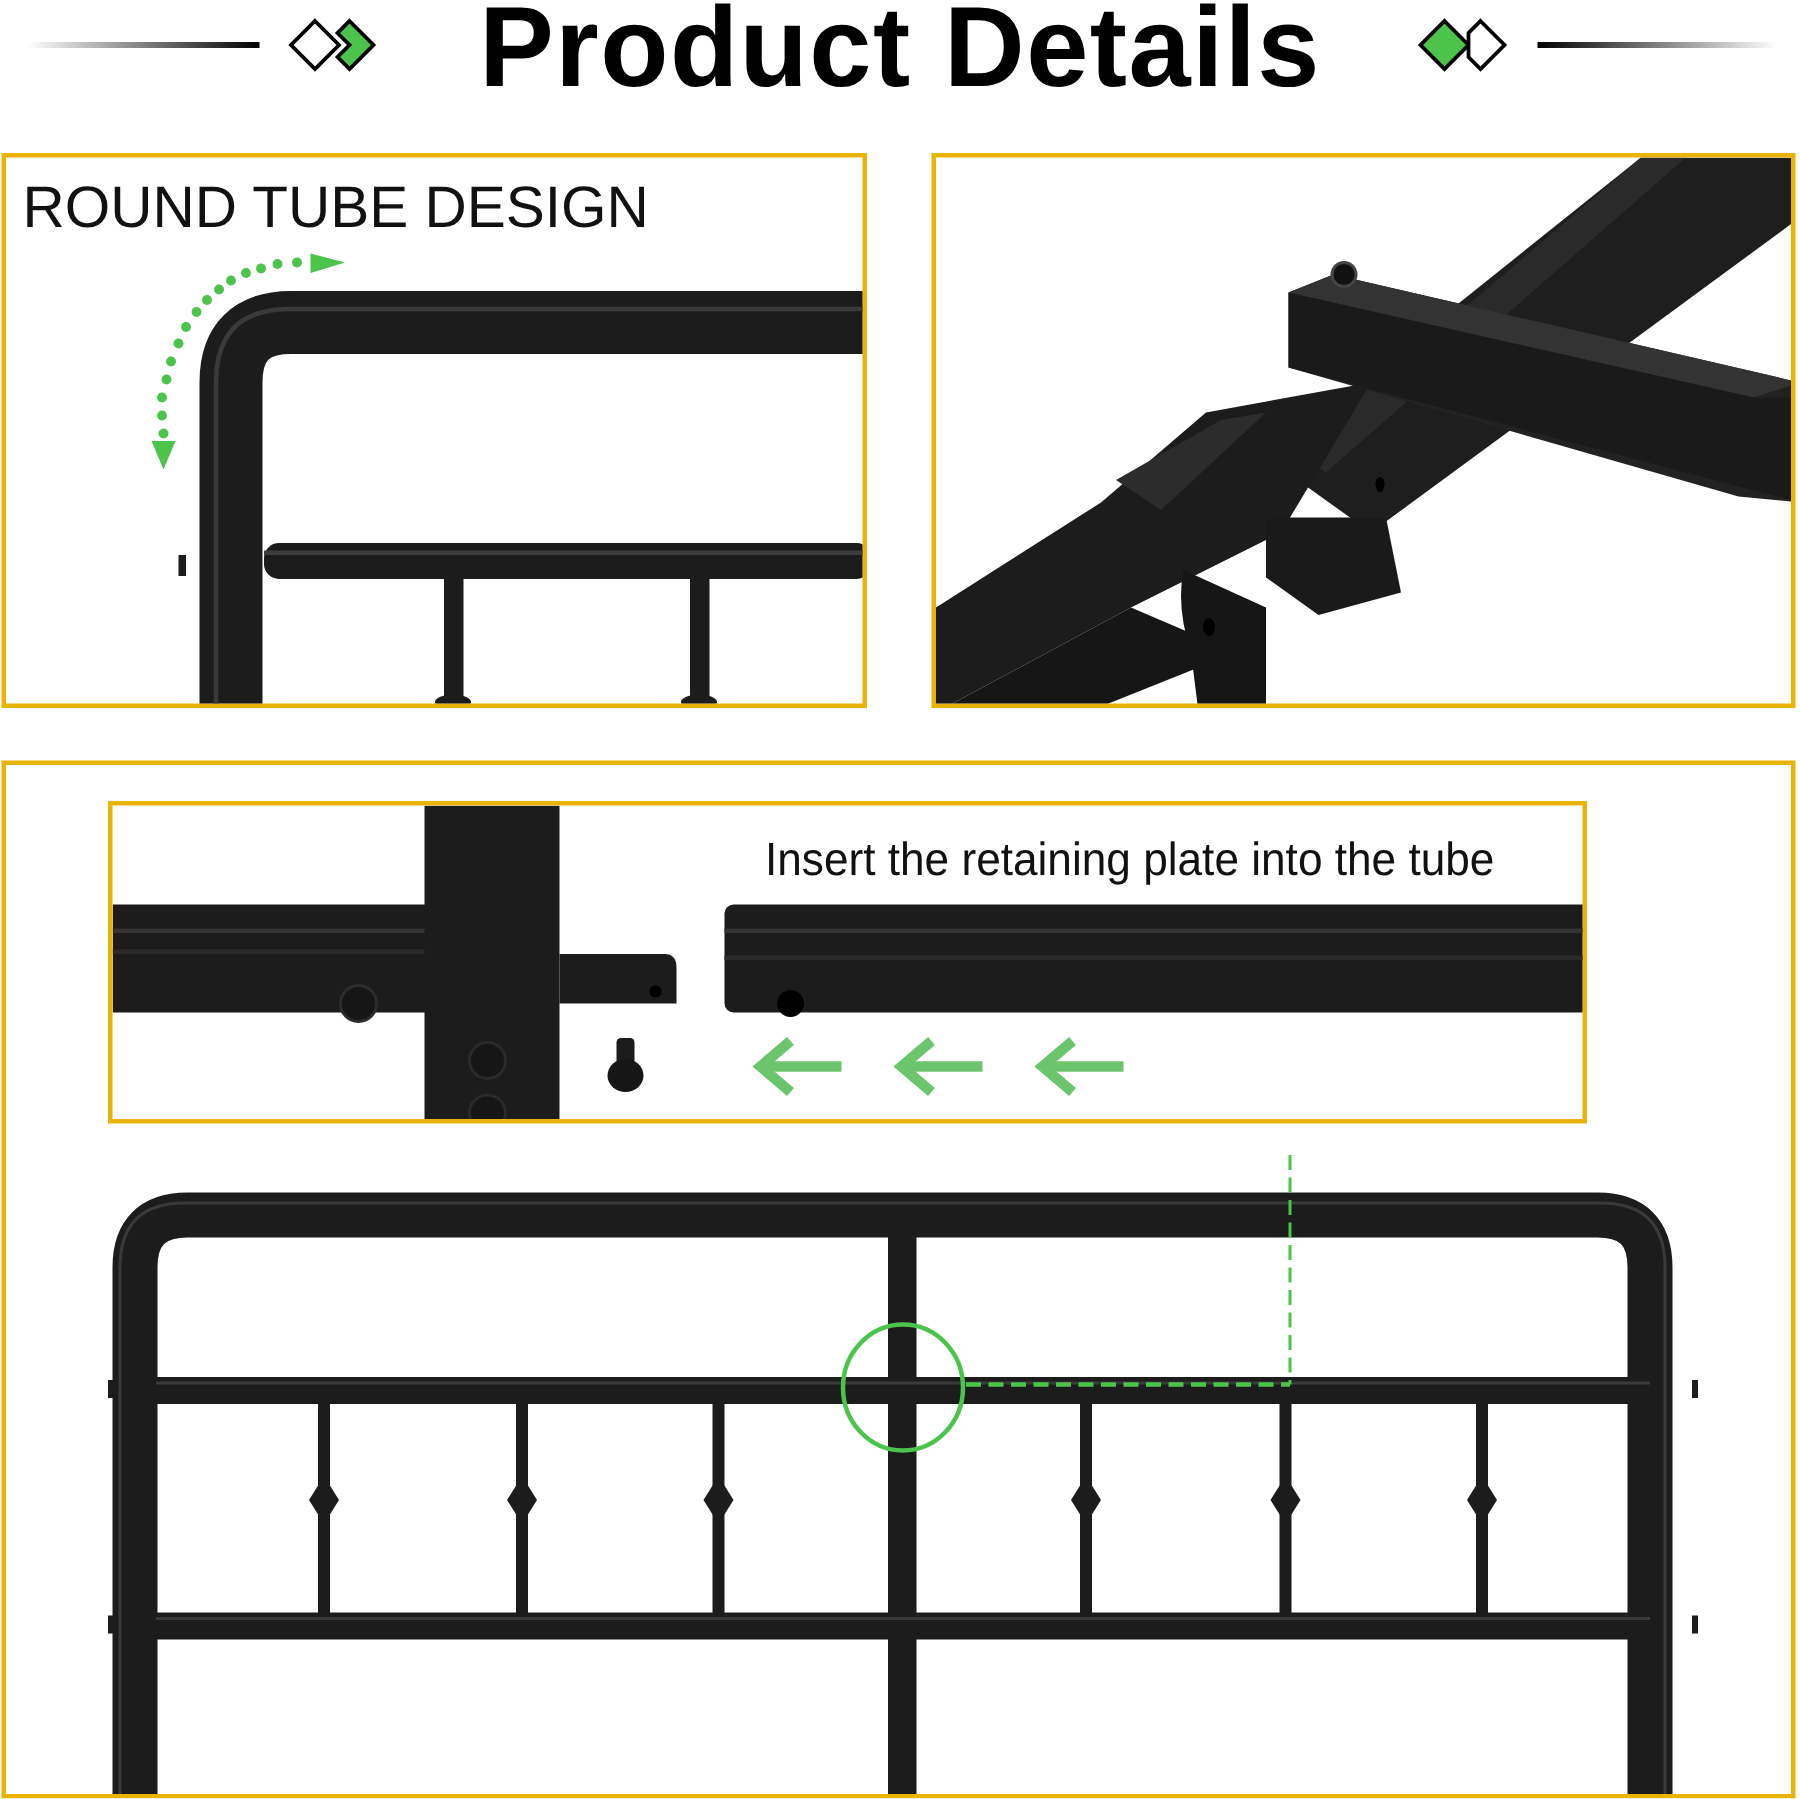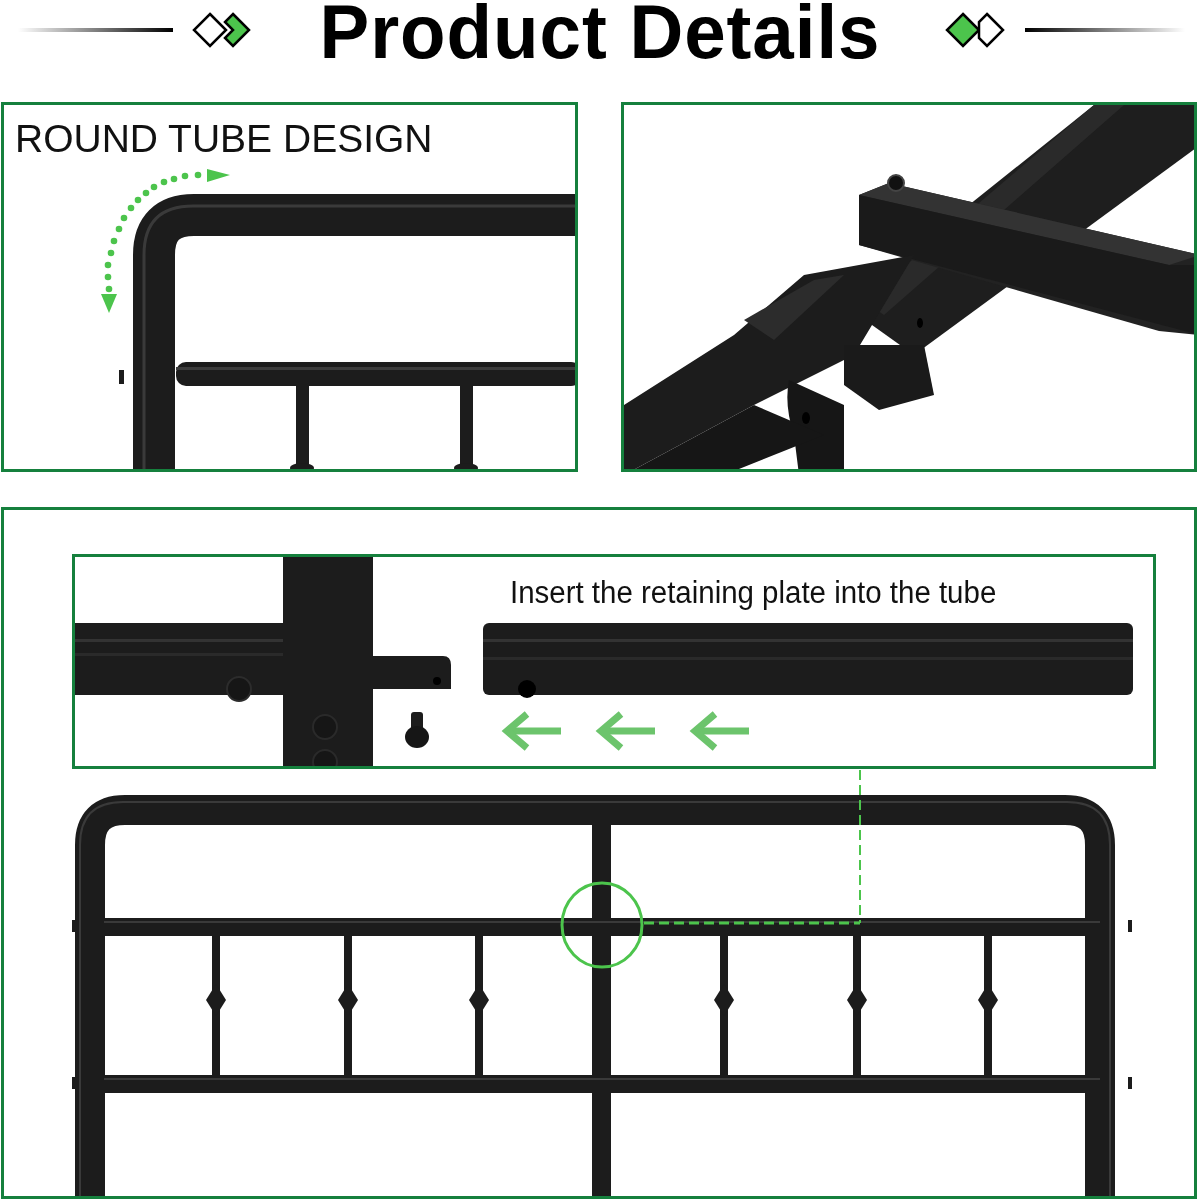--- a/index.html
+++ b/index.html
@@ -1,18 +1,18 @@
 <!DOCTYPE html>
 <html><head>
 <meta charset="utf-8">
 <style>
   html, body { margin:0; padding:0; background:#ffffff; }
   body { width:1200px; height:1199px; position:relative; overflow:hidden; font-family:"Liberation Sans", sans-serif; }
   .header-title { position:absolute; left:0; top:-6px; width:1200px; text-align:center; font-family:"Liberation Sans", sans-serif; font-weight:700; font-size:76px; letter-spacing:1px; color:#000; line-height:76px; transform:scaleX(0.98); }
-  .panel { position:absolute; border:3px solid #15803d; box-sizing:border-box; background:#fff; overflow:hidden; }
+  .panel { position:absolute; border:3px solid #eab308; box-sizing:border-box; background:#fff; overflow:hidden; }
   .panel-label { position:absolute; font-family:"Liberation Sans", sans-serif; color:#111; white-space:nowrap; }
   svg.layer { position:absolute; left:0; top:0; }
 </style>
 </head>
 <body>
 
 <div>
   <svg class="layer" width="1200" height="70">
     <defs>
       <linearGradient id="fadeL" x1="0" x2="1">
@@ -129,21 +129,21 @@
         <polygon points="853,474 863,490 853,506 843,490"></polygon>
       <rect x="980" y="426" width="8" height="140"></rect>
         <polygon points="984,474 994,490 984,506 974,490"></polygon>
     </g>
 
     <ellipse cx="598" cy="415" rx="40" ry="42" fill="none" stroke="#4cc44c" stroke-width="3"></ellipse>
     <line x1="640" y1="413" x2="856" y2="413" stroke="#4cc44c" stroke-width="3" stroke-dasharray="10,5"></line>
     <line x1="856" y1="260" x2="856" y2="413" stroke="#4cc44c" stroke-width="2" stroke-dasharray="10,5"></line>
   </svg>
 
-  <div class="panel" style="left:68px; top:44px; width:1084px; height:215px; border-width:3px;">
+  <div class="panel" style="left:68px; top:24px; width:986px; height:215px; border-width:3px;">
     <svg class="layer" width="1058" height="215">
 
       <rect x="0" y="66" width="210" height="72" fill="#1c1c1c"></rect>
       <rect x="0" y="82" width="210" height="3" fill="#333"></rect>
       <rect x="0" y="96" width="210" height="3" fill="#2a2a2a"></rect>
       <circle cx="164" cy="132" r="12" fill="#161616" stroke="#2c2c2c" stroke-width="2"></circle>
 
       <rect x="208" y="0" width="90" height="215" fill="#1c1c1c"></rect>
       <circle cx="250" cy="170" r="12" fill="#161616" stroke="#2a2a2a" stroke-width="2"></circle>
       <circle cx="250" cy="205" r="12" fill="#161616" stroke="#2a2a2a" stroke-width="2"></circle>

